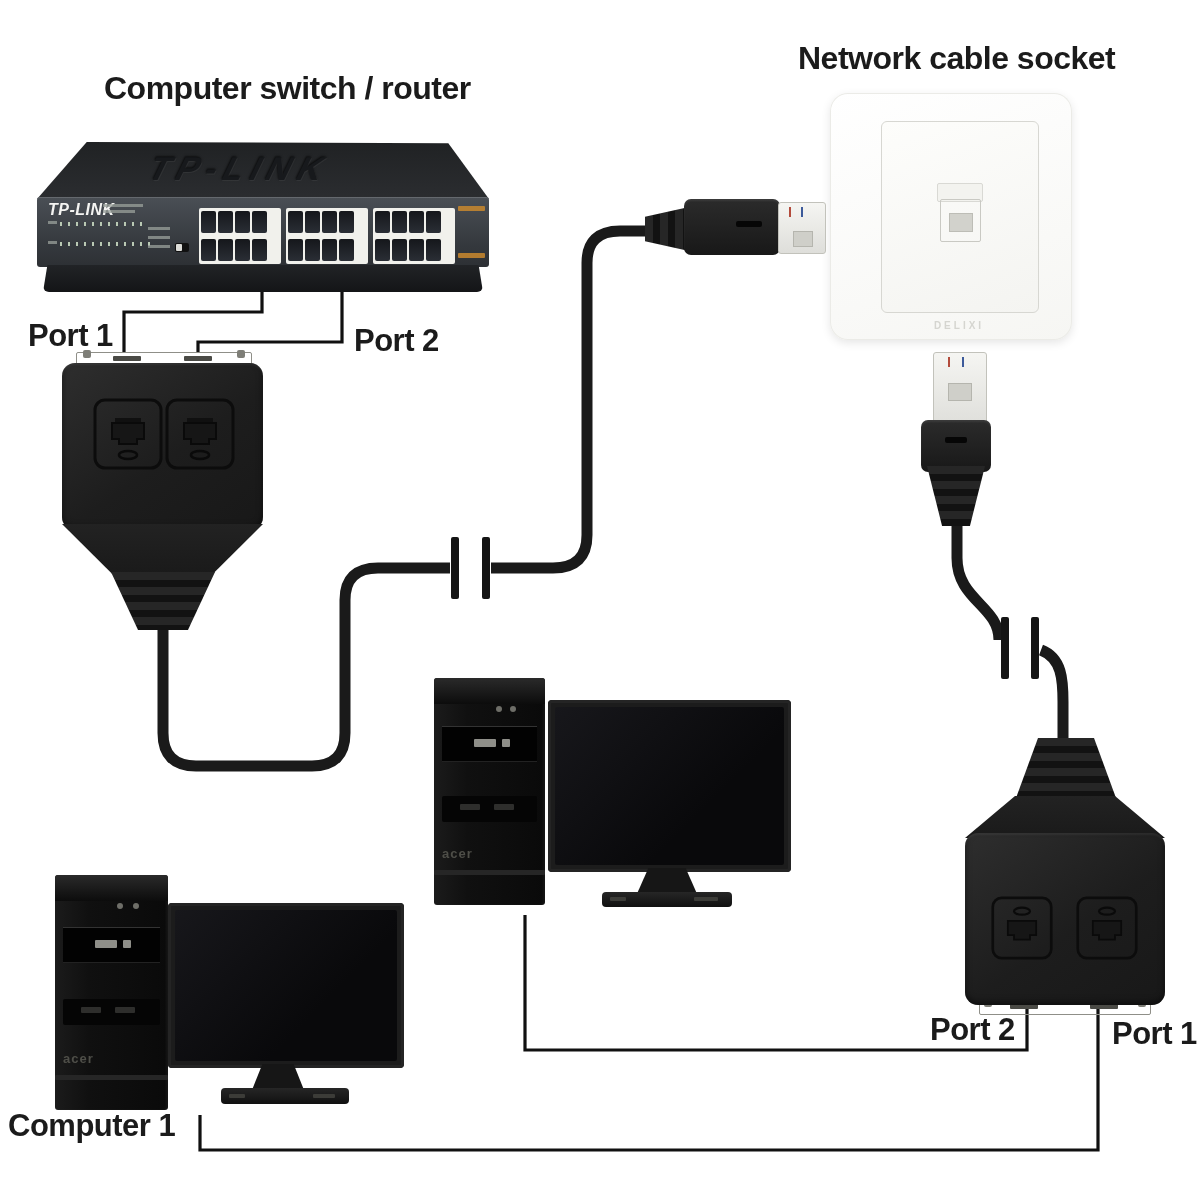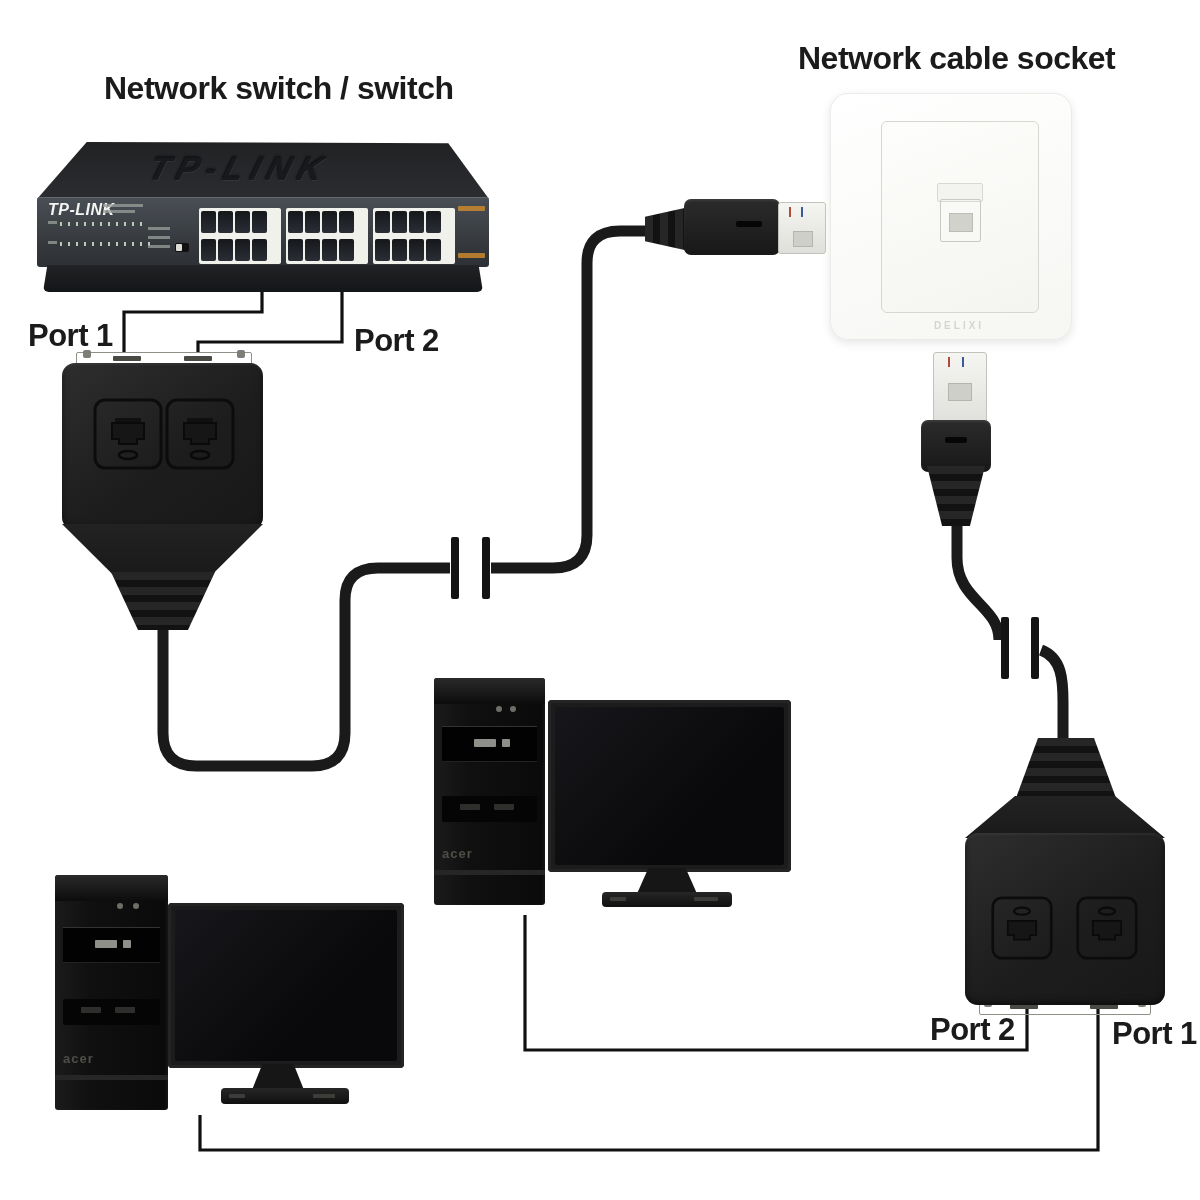--- a/index.html
+++ b/index.html
@@ -96,21 +96,21 @@
     </g>
 
     <g fill="#141414">
       <rect x="451" y="537" width="8" height="62" rx="2"></rect>
       <rect x="482" y="537" width="8" height="62" rx="2"></rect>
       <rect x="1001" y="617" width="8" height="62" rx="2"></rect>
       <rect x="1031" y="617" width="8" height="62" rx="2"></rect>
     </g>
   </svg>
 
-  <div class="txt title" style="left:104px;top:70px;z-index:5">Network switch / switch</div>
+  <div class="txt title" style="left:104px;top:70px;z-index:5">Computer switch / router</div>
   <div class="txt title" style="left:798px;top:40px;z-index:5">Network cable socket</div>
 
   <div>
     <div class="abs sw-top" style="z-index:2"></div>
     <div class="abs sw-emboss" style="z-index:3">TP-LINK</div>
     <div class="abs sw-front" style="z-index:2"></div>
     <div class="abs sw-base" style="z-index:2"></div>
     <div class="abs sw-brand" style="z-index:4">TP-LINK</div>
 
     <div class="bar" style="left:103px;top:204px;width:40px;height:3px;z-index:4"></div>
@@ -302,14 +302,15 @@
     </div>
     <div class="monitor" style="left:168px;top:903px;width:236px;height:165px;z-index:2">
       <div class="screen"></div>
     </div>
     <div class="neck" style="left:252px;top:1064px;width:52px;height:26px;z-index:2;clip-path:polygon(20% 0,80% 0,100% 100%,0 100%)"></div>
     <div class="mbase" style="left:221px;top:1088px;width:128px;height:16px;z-index:2">
       <div class="msmudge" style="left:8px;top:6px;width:16px"></div>
       <div class="msmudge" style="left:92px;top:6px;width:22px"></div>
     </div>
   </div>
+  <div class="txt lbl" style="left:8px;top:1108px;z-index:5">Computer 1</div>
 
 </div>
 
 </body></html>

